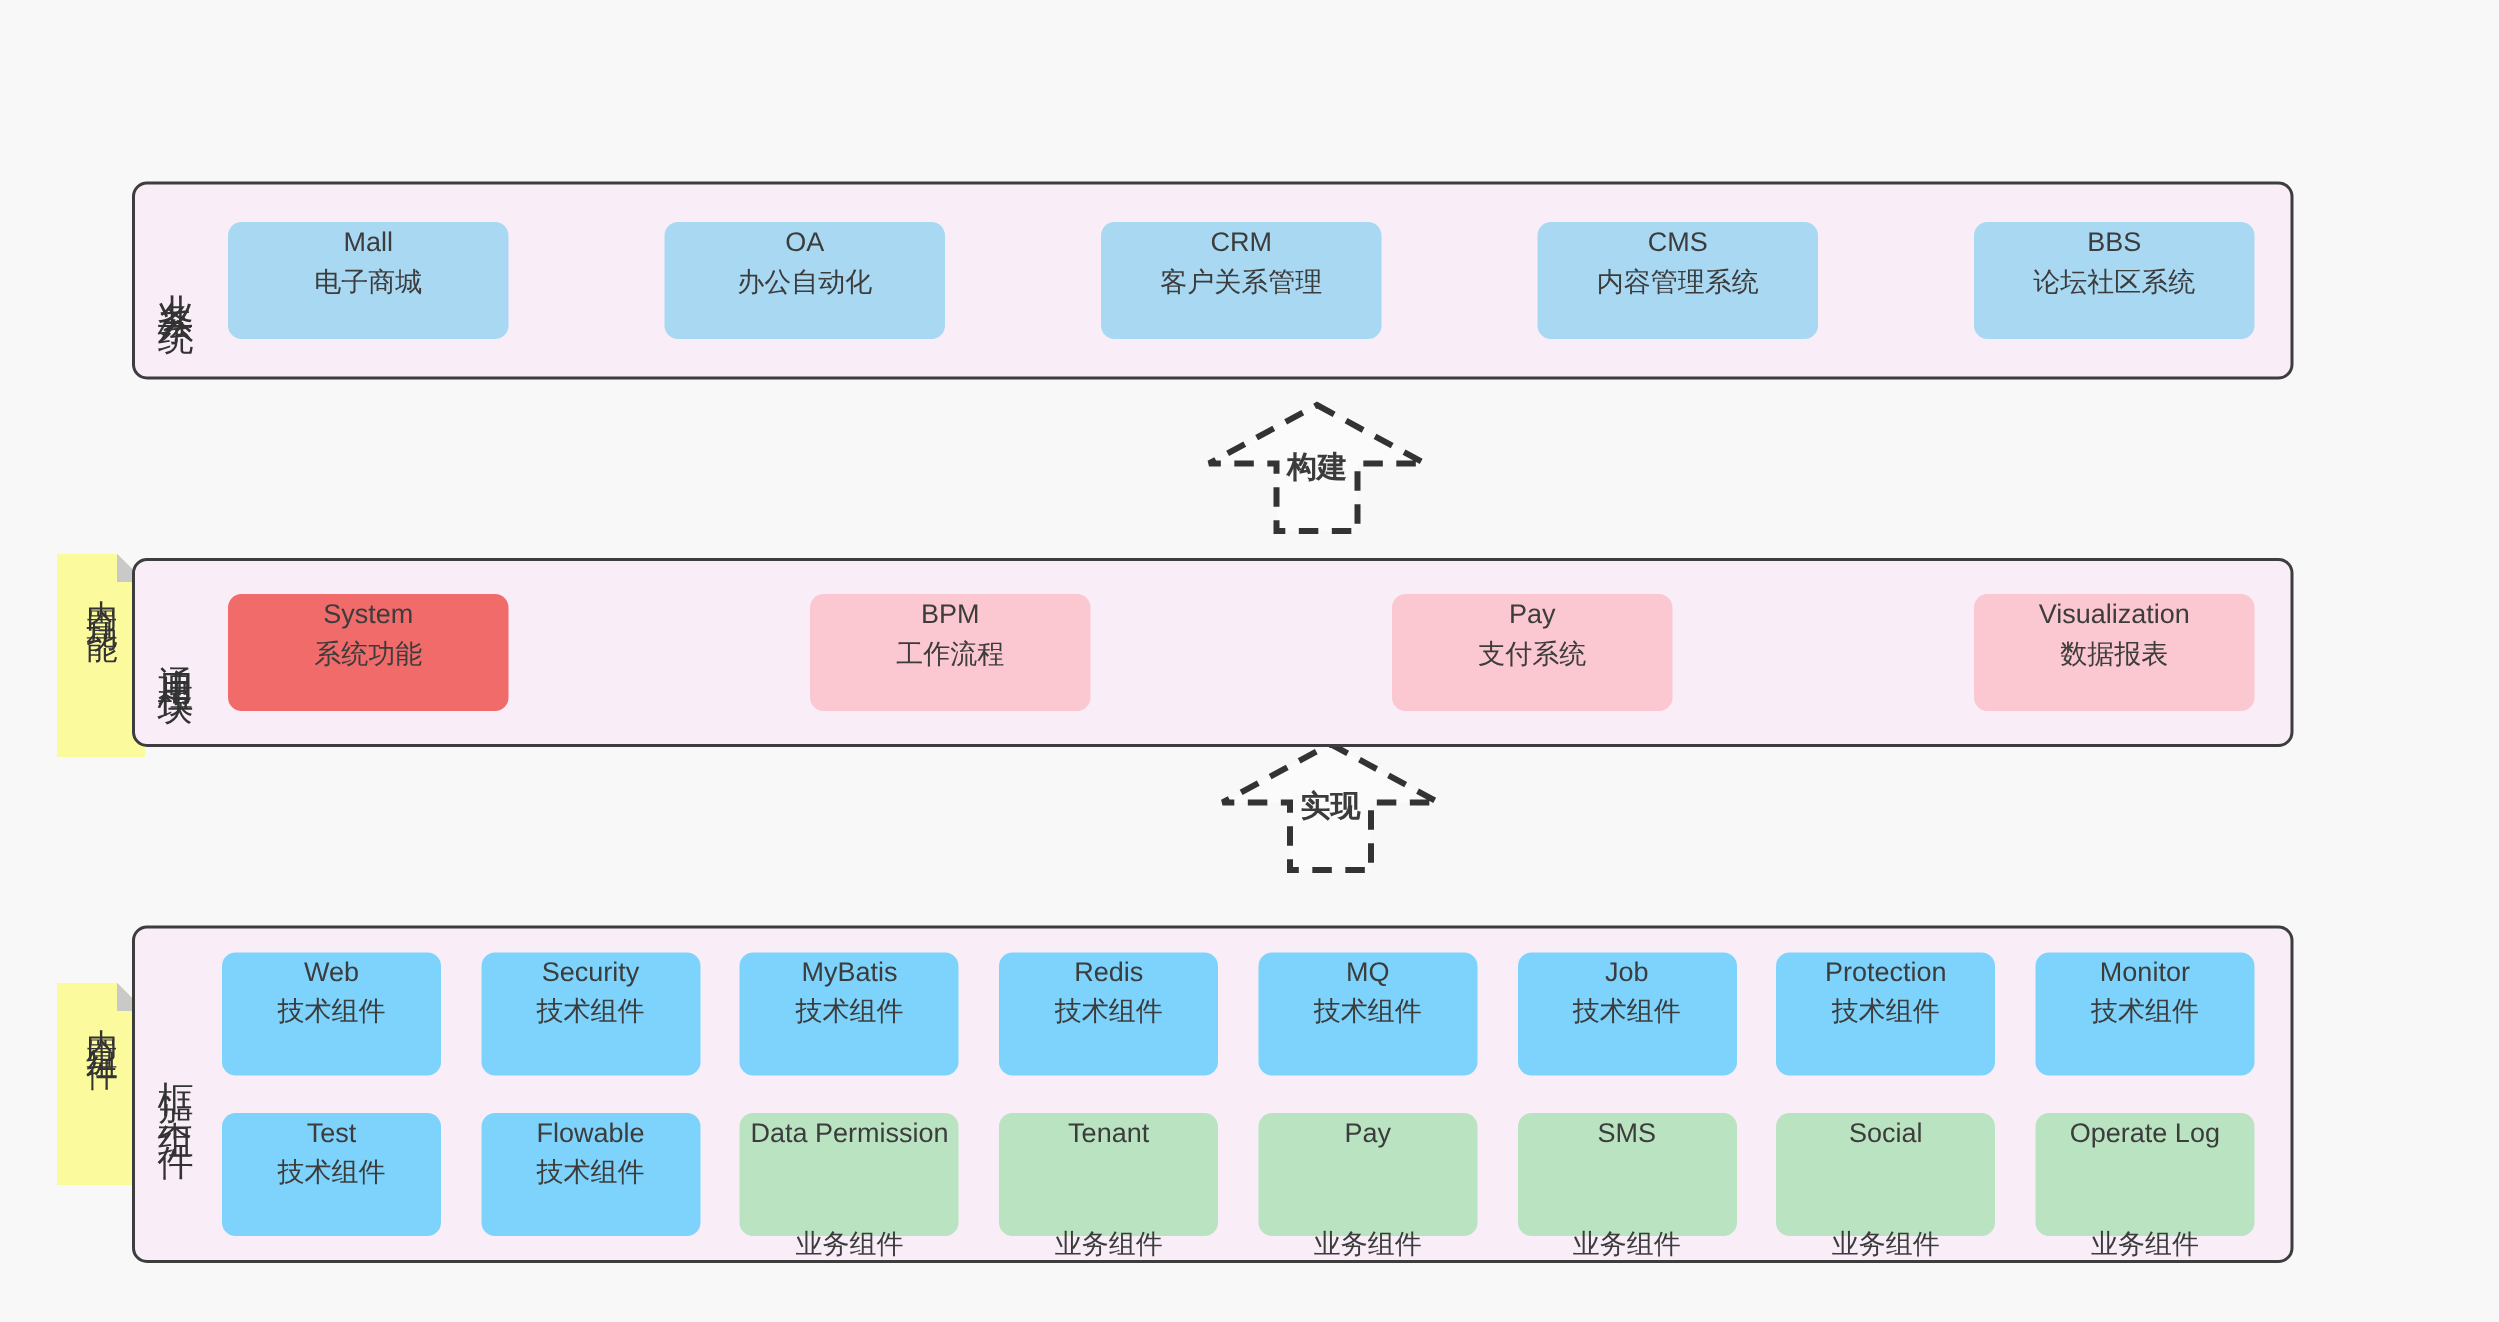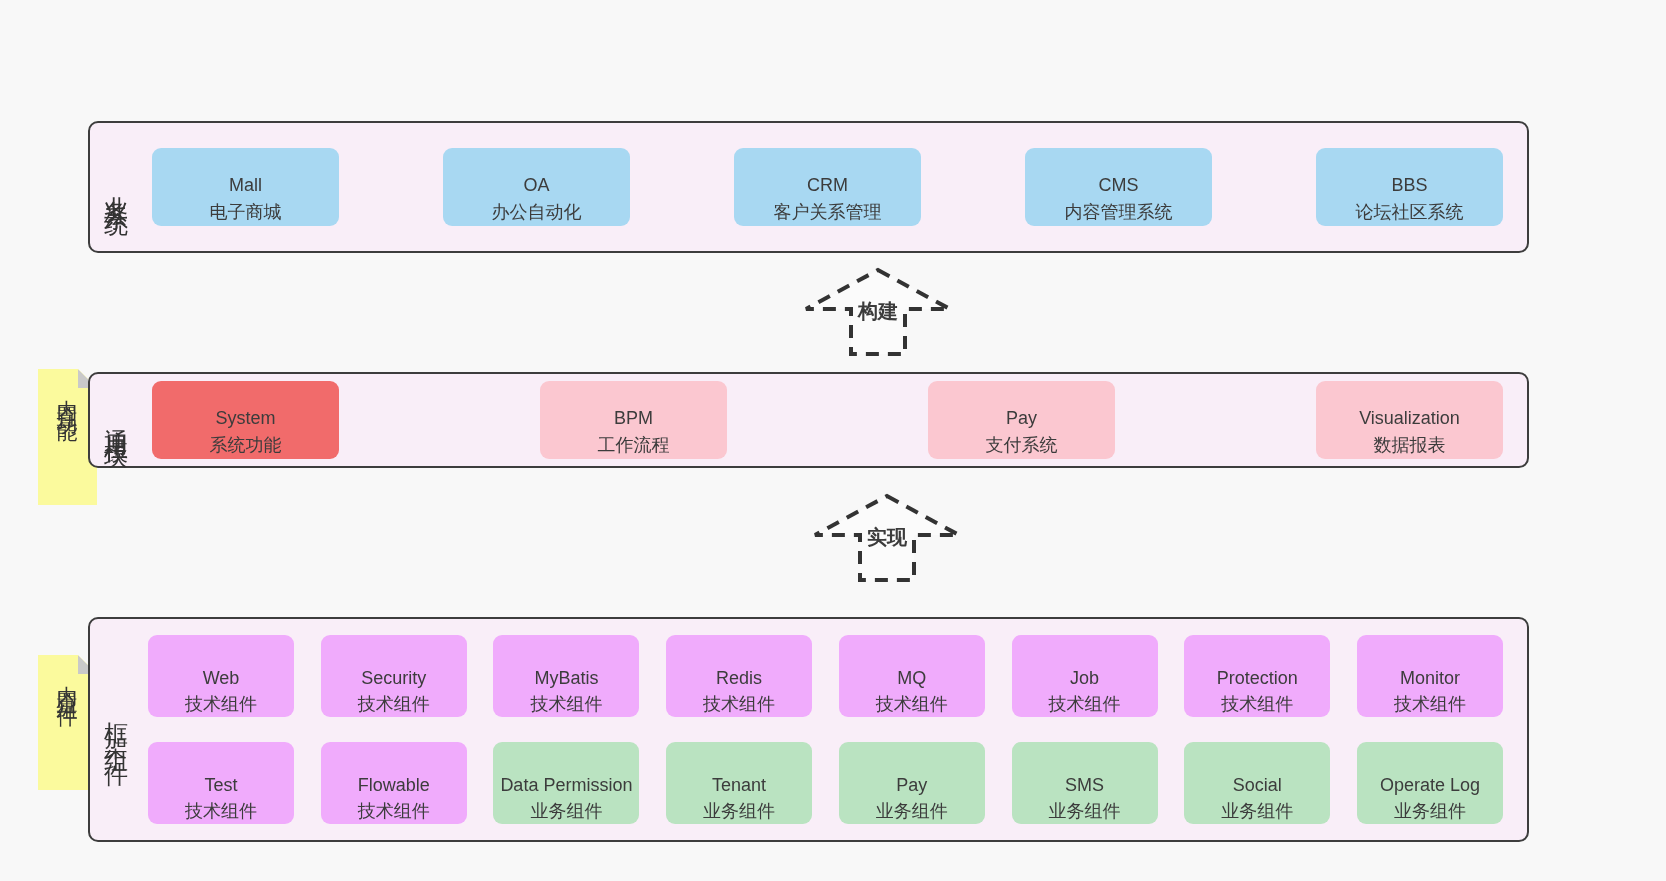--- a/index.html
+++ b/index.html
@@ -14,51 +14,51 @@
   .panel {
     position:absolute; left:88px; width:1441px;
     background:#f9eef8;
     border:2px solid #3d3d3d;
     border-radius:10px;
     box-sizing:border-box;
     display:flex; align-items:center;
     z-index:2;
   }
   .p-top { top:121px; height:132px; }
-  .p-mid { top:372px; height:96px; }
+  .p-mid { top:372px; height:126px; }
   .p-bot { top:617px; height:225px; }
 
   .v-label {
     writing-mode:vertical-rl; text-orientation:upright;
     font-size:24px; line-height:1; letter-spacing:5px;
     color:#333; margin-left:12px; width:26px; text-align:center;
     flex:0 0 auto;
   }
   .p-bot .v-label { letter-spacing:14px; }
 
   .boxes {
     flex:1; display:flex; justify-content:space-between;
     padding:0 24px; align-items:center;
   }
   .box {
     box-sizing:border-box;
     border-radius:9px;
-    display:flex; flex-direction:column; justify-content:flex-end; align-items:center;
+    display:flex; flex-direction:column; justify-content:flex-start; align-items:center;
     text-align:center; font-size:18px; line-height:1.5; color:#3c3c3c;
   }
   .boxes-wide .box { width:187px; height:78px; }
   .grid { flex:1; display:flex; flex-direction:column; gap:25px; padding:0 24px 0 20px; }
   .grid .row { display:flex; justify-content:space-between; }
   .grid .box { width:146px; height:82px; font-size:18px; line-height:1.45; padding:0 4px; }
 
   .blue       { background:#a8d8f2; }
   .red        { background:#f16b6b; }
   .pink       { background:#fbc7d0; }
-  .green      { background:#f0abfc; }
-  .lightgreen { background:#bae3c1; }
+  .green      { background:#7dd3fc; }
+  .lightgreen { background:#bae3c1;gap:48px; }
 
   .sticky {
     position:absolute; left:38px; width:59px;
     background:#fbfa9d; z-index:1;
     clip-path:polygon(0 0, calc(100% - 19px) 0, 100% 19px, 100% 100%, 0 100%);
     display:flex; justify-content:center;
   }
   .s-mid { top:369px; height:136px; }
   .s-bot { top:655px; height:135px; }
   .sticky .fold {

